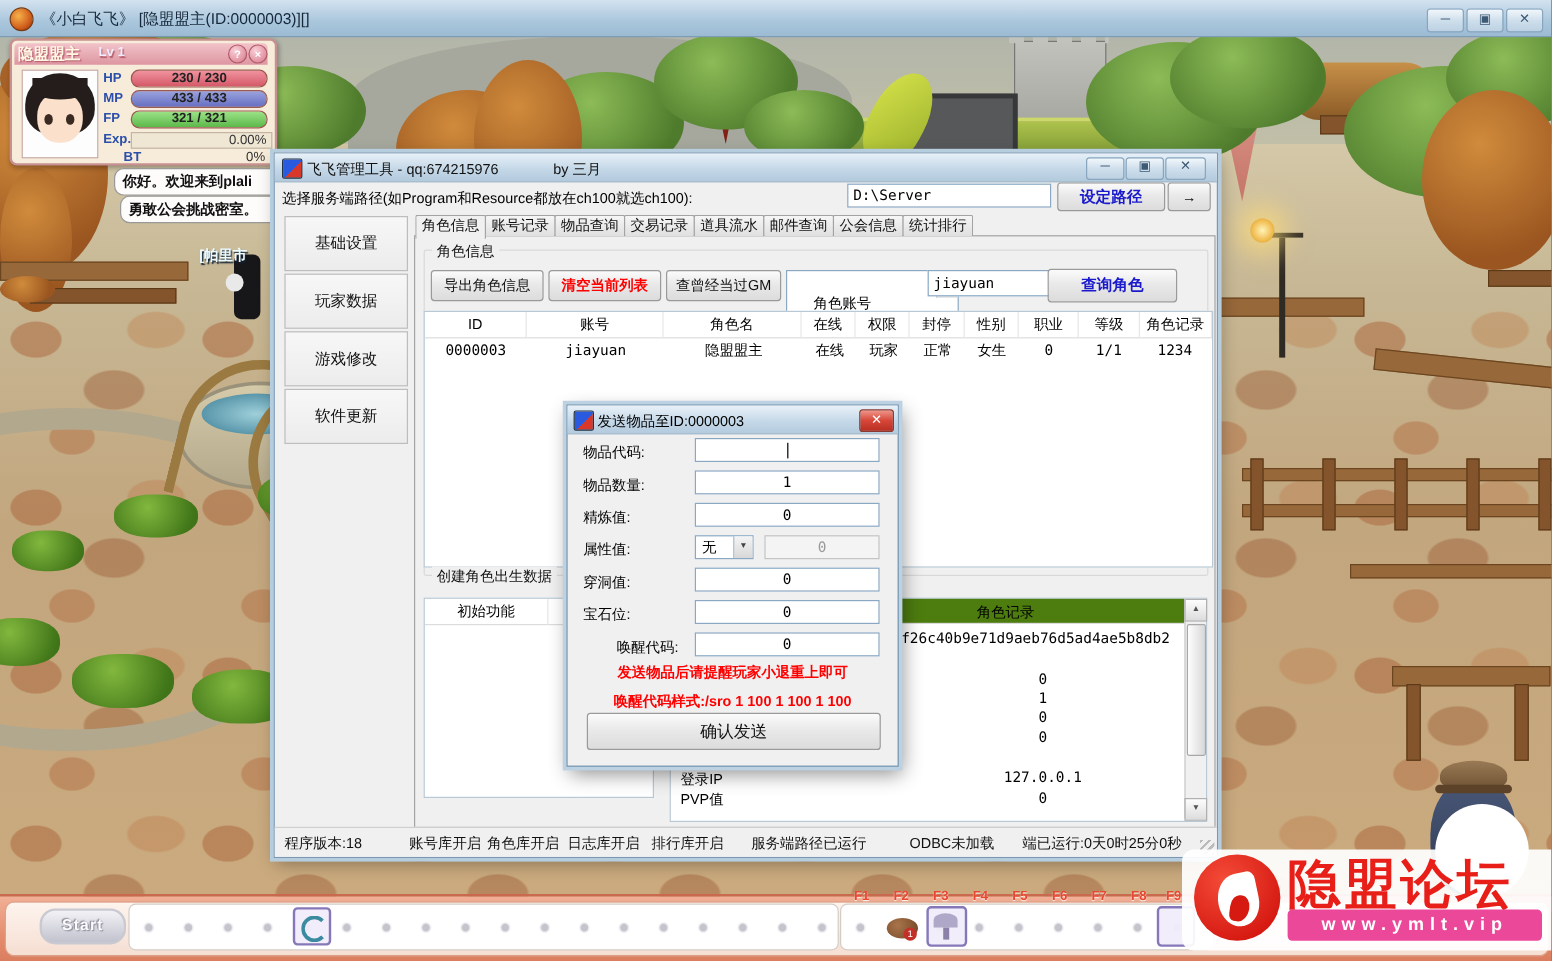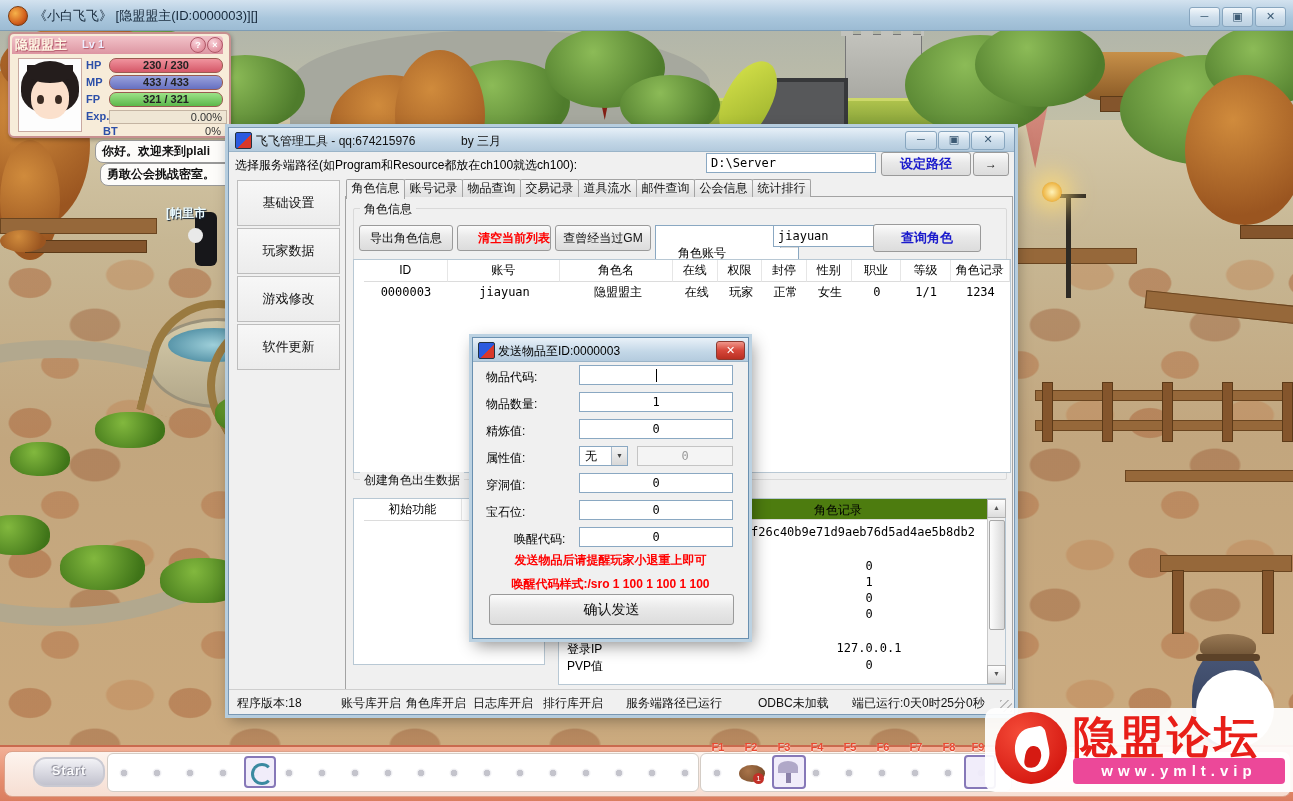--- a/index.html
+++ b/index.html
@@ -79,33 +79,33 @@
   
   .toolwin{left:228px;top:127px;width:785px;height:586px;background:#f0f0f0;
     border:1px solid #7a98b4;box-shadow:0 0 0 3px #b6cdde,2px 5px 14px rgba(0,0,0,.35);}
   .t-tbar{left:0;top:0;width:785px;height:23px;background:linear-gradient(#e7f0f8,#c2d6e6 60%,#b3cadd);border-bottom:1px solid #9ab4c8;}
   .t-icon{left:6px;top:4px;width:15px;height:15px;background:linear-gradient(135deg,#2a5adf 55%,#d8382a 55%);border:1px solid #234;border-radius:2px;}
   .t-title{left:27px;top:5px;font-size:12px;color:#111;}
   .t-by{left:232px;top:5px;font-size:12px;color:#111;}
   .btn{background:linear-gradient(#fbfbfb,#e9e9e9 45%,#dcdcdc);border:1px solid #9a9a9a;border-radius:3px;
        text-align:center;font-size:12px;color:#111;cursor:default;}
   .btn-blue{color:#1a1acc;font-weight:bold;}
-  .btn-red{color:#f00;font-weight:bold;text-align:right;}
+  .btn-red{color:#f00;font-weight:bold;}
   .field{background:#fff;border:1px solid #8aa8c2;font-size:12px;color:#000;padding:0 4px;
          font-family:"DejaVu Sans Mono","Liberation Mono",monospace;}
   .sidebtn{left:8px;width:101px;height:44px;line-height:44px;text-align:center;font-size:13px;color:#111;
     background:linear-gradient(#f7f7f7,#ececec);border:1px solid #bdbdbd;}
   .tabpage{left:116px;top:68px;width:666px;height:492px;background:#f0f0f0;border:1px solid #a3a3a3;}
   .tab{top:51px;width:57px;height:17px;line-height:17px;text-align:center;font-size:12px;color:#111;
     background:linear-gradient(#f6f6f6,#dfdfdf);border:1px solid #a3a3a3;border-bottom:none;border-radius:2px 2px 0 0;}
   .tab.active{height:19px;background:#f0f0f0;z-index:3;font-weight:normal;}
   .groupbox{border:1px solid #d9d9d9;border-radius:2px;}
   .grouplab{font-size:12px;color:#111;background:#f0f0f0;padding:0 4px;}
   .whitebox{background:#fff;border:1px solid #b8c8d4;}
-  .trow{display:flex;padding-left:10px;}
+  .trow{display:flex;}
   .hc,.dc{height:21px;line-height:21px;font-size:12px;color:#000;text-align:center;overflow:hidden;}
   .hc{border-right:1px solid #e6e6e6;border-bottom:1px solid #dcdcdc;}
   .c0{width:85px}.c1{width:115px}.c2{width:115px}.c3{width:45px}.c4{width:45px}
   .c5{width:45px}.c6{width:45px}.c7{width:50px}.c8{width:50px}.c9{width:60px}
   .mono{font-family:"DejaVu Sans Mono","Liberation Mono",monospace;}
   .rec-txt{font-size:12px;color:#000;white-space:nowrap;}
   .sb-track{background:#f0f0f0;border-left:1px solid #c8c8c8;}
   .sb-btn{width:17px;height:17px;background:linear-gradient(#fdfdfd,#dcdcdc);border:1px solid #b0b0b0;
     font-size:7px;color:#555;text-align:center;line-height:16px;}
   .sb-thumb{left:1px;width:14px;background:linear-gradient(90deg,#fdfdfd,#d8d8d8);border:1px solid #a8a8a8;border-radius:2px;}

